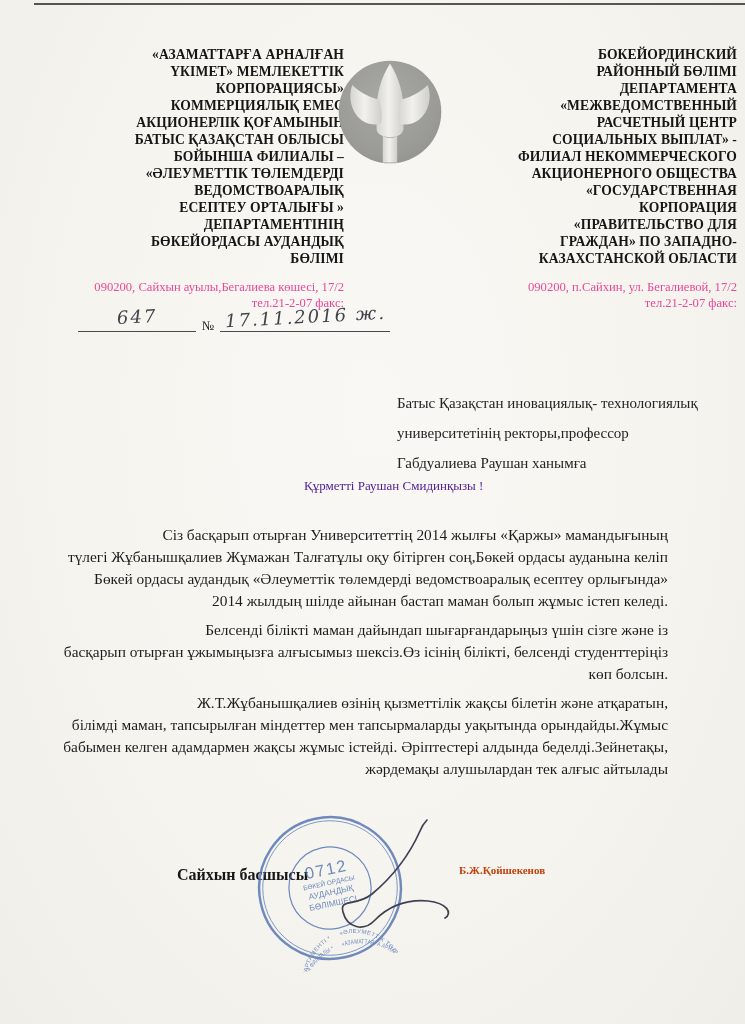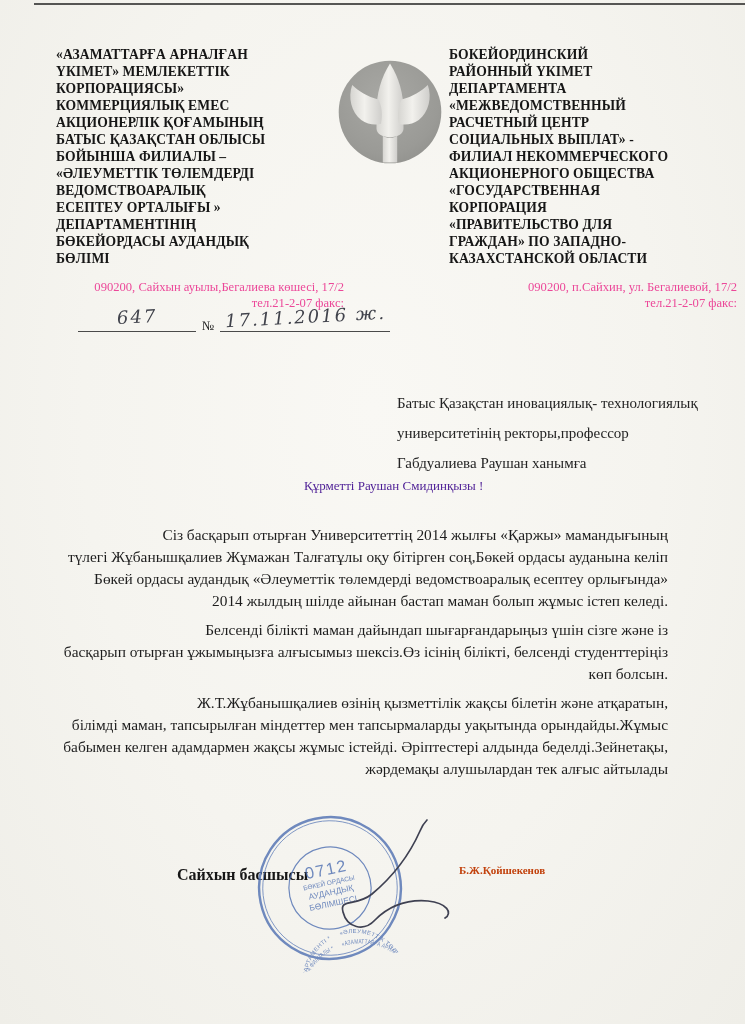--- a/index.html
+++ b/index.html
@@ -6,21 +6,21 @@
   body{
     width:745px;height:1024px;position:relative;overflow:hidden;
     background:
       radial-gradient(ellipse at 50% 40%, #f9f8f4 0%, #f5f4ef 55%, #efeee8 100%);
     font-family:"Liberation Serif","DejaVu Serif",serif;
     color:#1e1e1e;
   }
   .scan-top-line{position:absolute;top:3px;left:34px;right:0;height:2px;background:#3a3a38;opacity:.85;}
   .org-block{
     position:absolute;top:46px;width:288px;
-    font-weight:bold;font-size:13.6px;line-height:17px;text-align:left;
+    font-weight:bold;font-size:13.6px;line-height:17px;text-align:right;
     color:#161616;white-space:pre-line;letter-spacing:.1px;
   }
   .org-left{left:56px;}
   .org-right{left:449px;}
   .addr-block{
     position:absolute;top:279px;width:288px;text-align:right;
     font-size:12.6px;line-height:16px;white-space:pre-line;color:#ec4899;
   }
   .addr-left{left:56px;}
   .addr-right{left:449px;}
@@ -60,21 +60,21 @@
 АКЦИОНЕРЛІК ҚОҒАМЫНЫҢ
 БАТЫС ҚАЗАҚСТАН ОБЛЫСЫ
 БОЙЫНША ФИЛИАЛЫ –
 «ӘЛЕУМЕТТІК ТӨЛЕМДЕРДІ
 ВЕДОМСТВОАРАЛЫҚ
 ЕСЕПТЕУ ОРТАЛЫҒЫ »
 ДЕПАРТАМЕНТІНІҢ
 БӨКЕЙОРДАСЫ АУДАНДЫҚ
 БӨЛІМІ</div>
 <div class="org-block org-right">БОКЕЙОРДИНСКИЙ
-РАЙОННЫЙ ҮКІМЕТ
+РАЙОННЫЙ БӨЛІМІ
 ДЕПАРТАМЕНТА
 «МЕЖВЕДОМСТВЕННЫЙ
 РАСЧЕТНЫЙ ЦЕНТР
 СОЦИАЛЬНЫХ ВЫПЛАТ» -
 ФИЛИАЛ НЕКОММЕРЧЕСКОГО
 АКЦИОНЕРНОГО ОБЩЕСТВА
 «ГОСУДАРСТВЕННАЯ
 КОРПОРАЦИЯ
 «ПРАВИТЕЛЬСТВО ДЛЯ
 ГРАЖДАН» ПО ЗАПАДНО-

